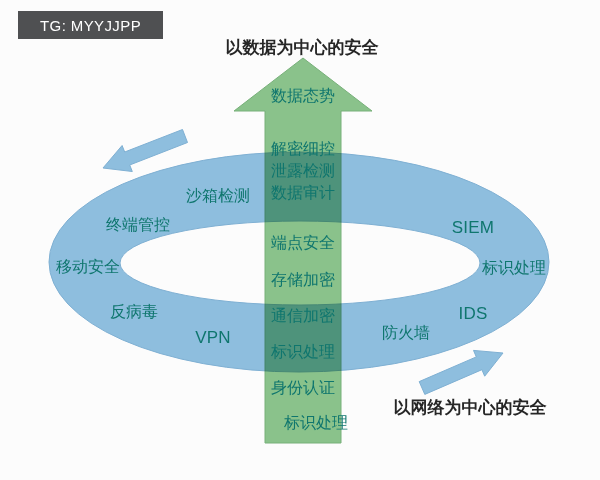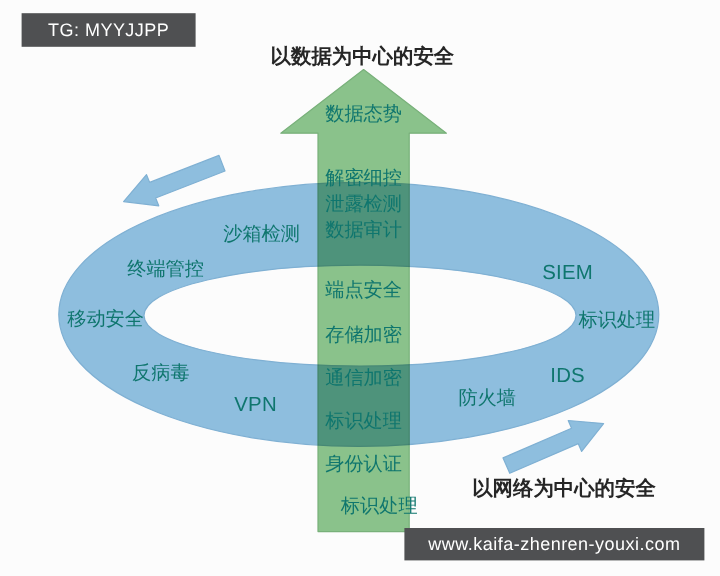--- a/index.html
+++ b/index.html
@@ -58,15 +58,14 @@
   <div class="lbl" style="left:138px;top:225px">终端管控</div>
   <div class="lbl" style="left:88px;top:267px">移动安全</div>
   <div class="lbl" style="left:134px;top:312px">反病毒</div>
   <div class="lbl en" style="left:213px;top:337px">VPN</div>
   <div class="lbl en" style="left:473px;top:227px">SIEM</div>
   <div class="lbl" style="left:514px;top:268px">标识处理</div>
   <div class="lbl en" style="left:473px;top:313px">IDS</div>
   <div class="lbl" style="left:406px;top:333px">防火墙</div>
 
   <div class="badge" style="left: 18px; top: 11px; height: 28px; padding: 0px 22px; font-size: 15px; background: rgb(79, 80, 82);">TG: MYYJJPP</div>
-  <div class="badge" style="left: 337px; top: 440px; width: 250px; height: 27px; font-size: 15px; background: rgb(79, 80, 82);">www.kaifa-zhenren-youxi.com</div>
 
 </div>
 
 </body></html>

